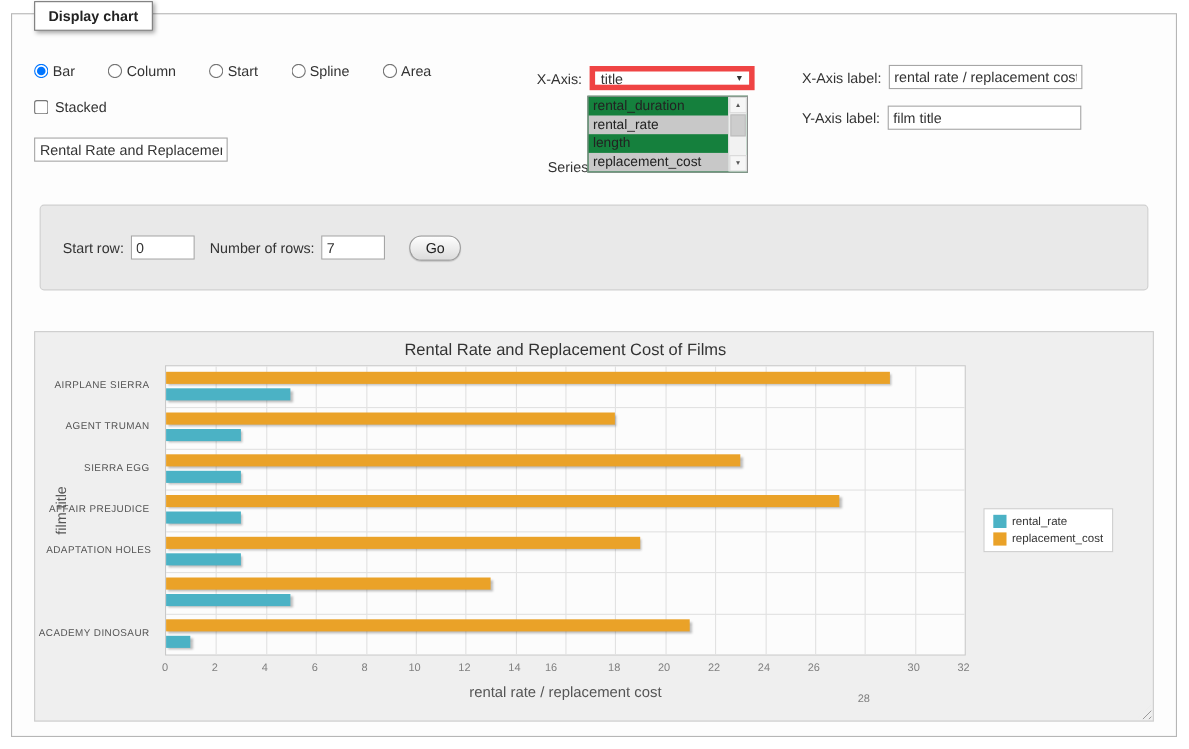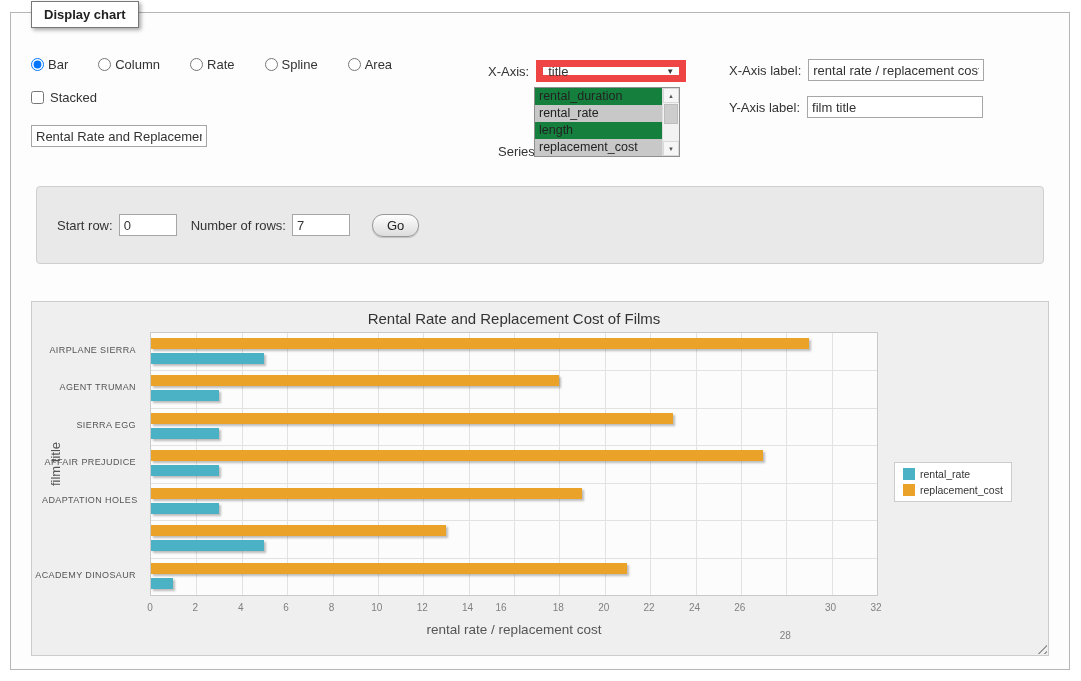--- a/index.html
+++ b/index.html
@@ -23,21 +23,21 @@
   .radio-item { display:flex; align-items:center; gap:4px; cursor:default; }
   input[type=radio], input[type=checkbox] { margin:0; }
   .stacked-row { position:absolute; left:20px; top:77px; display:flex; gap:6px; align-items:center; }
   input[type=text] {
     border:1px solid #a6a6a6; background:#fff; color:#333;
     font:13px "Liberation Sans","DejaVu Sans",sans-serif; padding:2px 4px; height:22px;
   }
   .title-input { position:absolute; left:20px; top:112px; width:176px; }
   .xaxis-row { position:absolute; left:477px; top:47px; display:flex; align-items:center; gap:7px; }
   .select-wrap {
-    position:relative; width:150px; height:22px; border:7px solid #ef4444; background:#fff;
+    position:relative; width:150px; height:22px; border:5px solid #ef4444; background:#fff;
     display:flex; align-items:center; padding:0 20px 0 5px; cursor:default;
   }
   .select-arrow { position:absolute; right:5px; top:50%; transform:translateY(-50%); font-size:8px; color:#333; }
   .series-label { position:absolute; left:487px; top:131px; }
   .series-listbox {
     position:absolute; left:523px; top:74px; width:146px; height:70px;
     border:1px solid #8f8f8f; background:#15803d; display:flex; overflow:hidden;
   }
   .list-rows { flex:1; overflow:hidden; }
   .list-option { height:17px; line-height:17px; padding-left:4px; font-size:12.5px; color:#222; white-space:nowrap; }
@@ -105,21 +105,21 @@
         <label class="radio-item">
           <input type="radio" name="chartType" checked="" style="">
           <span>Bar</span>
         </label>
         <label class="radio-item">
           <input type="radio" name="chartType" style="">
           <span>Column</span>
         </label>
         <label class="radio-item">
           <input type="radio" name="chartType" style="">
-          <span>Rate</span>
+          <span>Start</span>
         </label>
         <label class="radio-item">
           <input type="radio" name="chartType" style="">
           <span>Spline</span>
         </label>
         <label class="radio-item">
           <input type="radio" name="chartType" style="">
           <span>Area</span>
         </label>
       </div>

